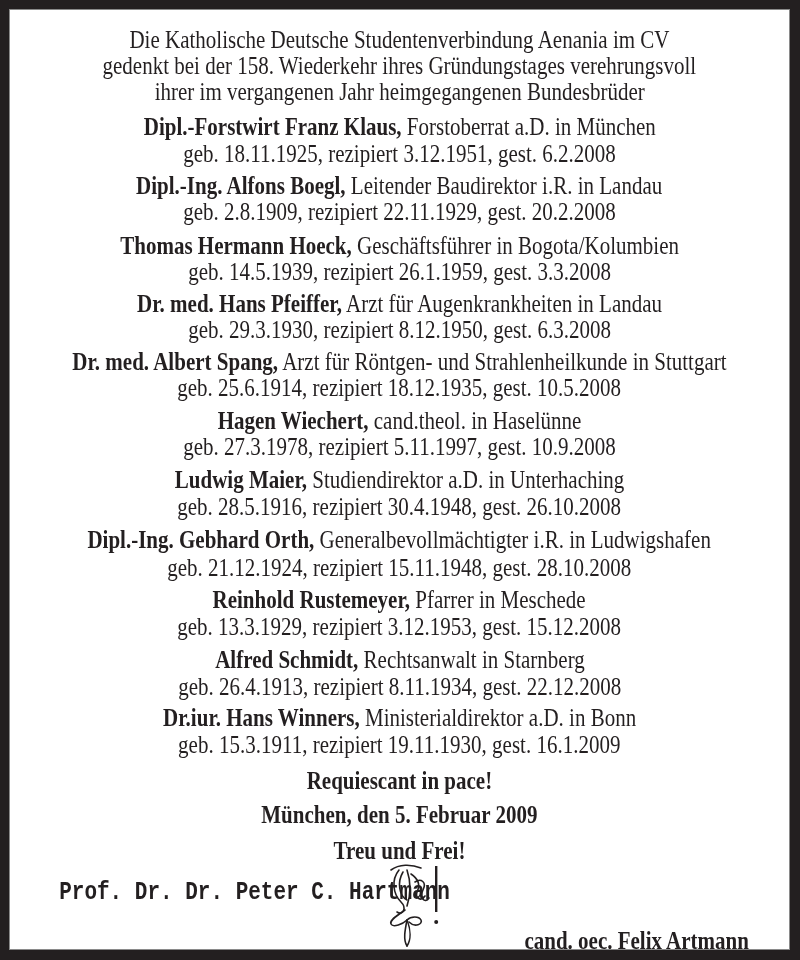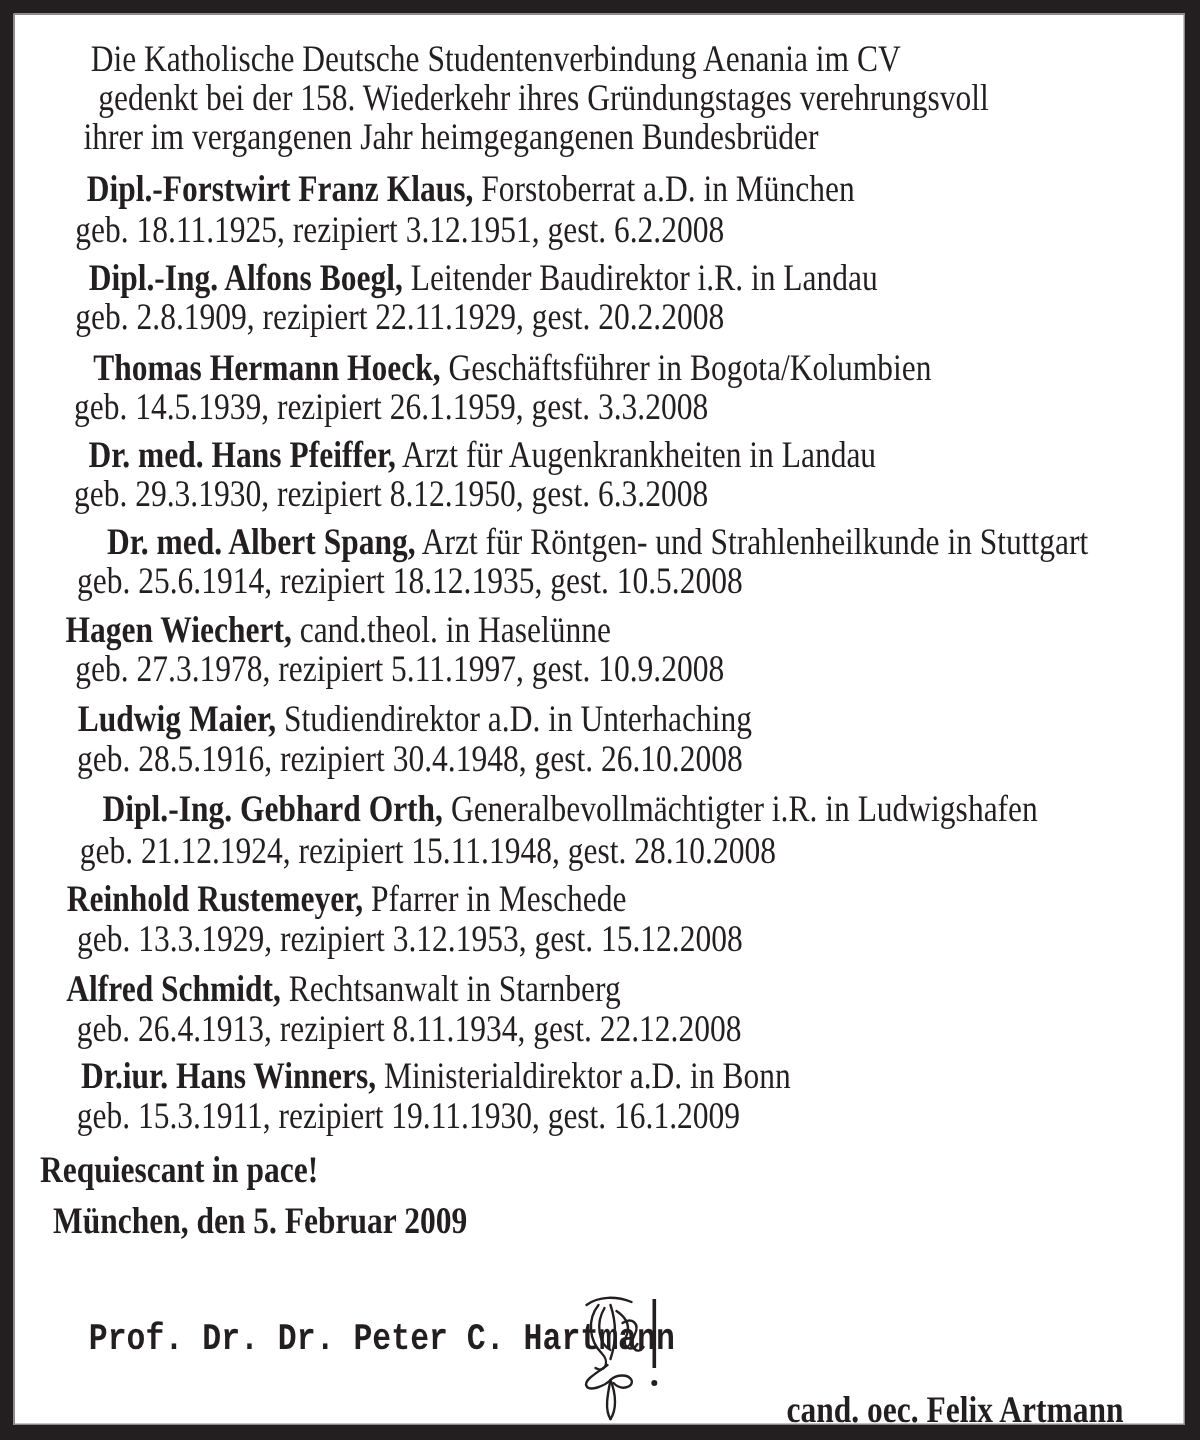--- a/index.html
+++ b/index.html
@@ -10,21 +10,21 @@
     color: #231f20;
   }
   .frame {
     position: absolute; left: 9px; top: 9px;
     width: 781px; height: 941px;
     background: #ffffff;
     box-shadow: inset 0 0 0 1px #8a8a8a;
   }
   .line {
     position: absolute; left: 0; width: 781px;
-    white-space: nowrap;
+    text-align: center; white-space: nowrap;
     font-size: 25px; line-height: 26px; height: 26px;
   }
   .line > .sq {
     display: inline-block;
     transform: scaleX(0.84);
     transform-origin: center center;
   }
   .b { font-weight: bold; }
   .sig {
     position: absolute; white-space: nowrap; text-align: center;
@@ -70,20 +70,21 @@
   <div class="line" style="top:605px"><span class="sq">geb. 13.3.1929, rezipiert 3.12.1953, gest. 15.12.2008</span></div>
 
   <div class="line" style="top:638px"><span class="sq"><span class="b">Alfred Schmidt,</span><span> Rechtsanwalt in Starnberg</span></span></div>
   <div class="line" style="top:665px"><span class="sq">geb. 26.4.1913, rezipiert 8.11.1934, gest. 22.12.2008</span></div>
 
   <div class="line" style="top:696px"><span class="sq"><span class="b">Dr.iur. Hans Winners,</span><span> Ministerialdirektor a.D. in Bonn</span></span></div>
   <div class="line" style="top:723px"><span class="sq">geb. 15.3.1911, rezipiert 19.11.1930, gest. 16.1.2009</span></div>
 
   <div class="line b" style="top:759px"><span class="sq">Requiescant in pace!</span></div>
   <div class="line b" style="top:793px"><span class="sq">München, den 5. Februar 2009</span></div>
+  <div class="line b" style="top:829px"><span class="sq">Treu und Frei!</span></div>
 
   <div class="sig b" style="left:13px; width:340px; top:871px;font-family:Liberation Mono, monospace;"><span class="sq">Prof. Dr. Dr. Peter C. Hartmann</span></div>
 
   <div class="sig b" style="left:488px; width:280px; top:871px;margin-top:48px;"><span class="sq">cand. oec. Felix Artmann</span></div>
 
   <svg class="zirkel" viewBox="0 0 62 90">
     <g fill="none" stroke="#231f20" stroke-width="1.6" stroke-linecap="round">
 
       <path d="M10 10 C18 4, 30 4, 40 8"></path>
 

